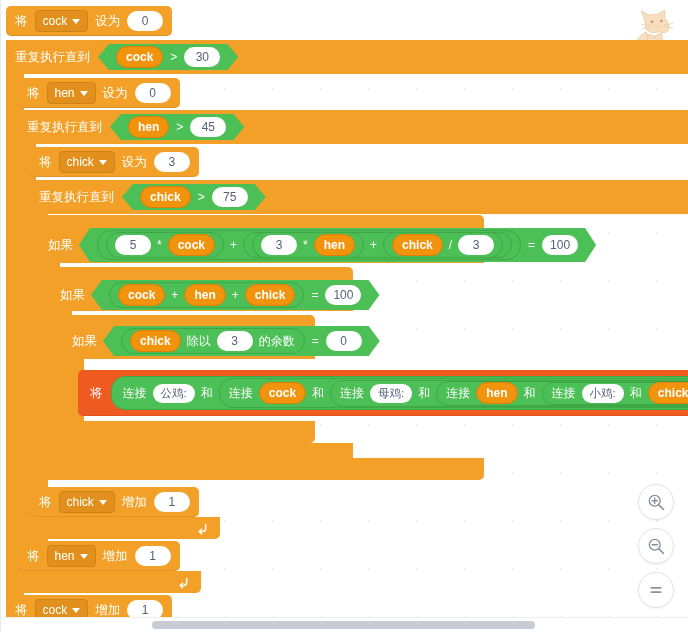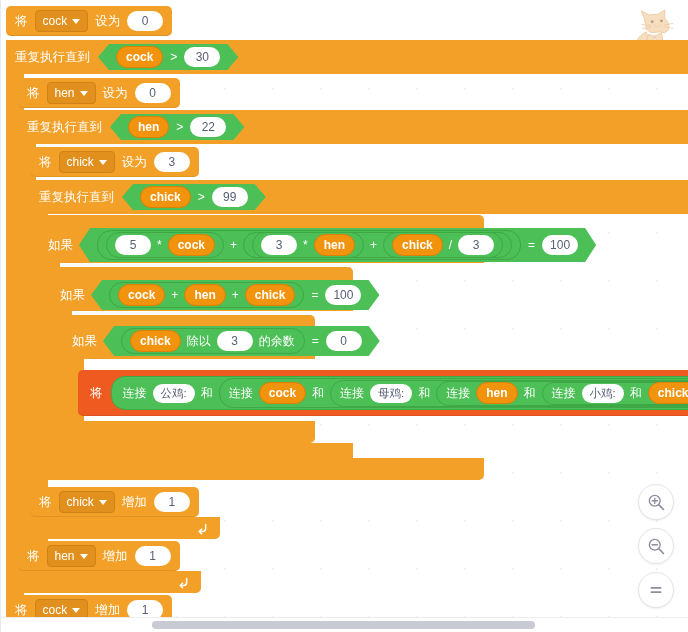--- a/index.html
+++ b/index.html
@@ -153,42 +153,42 @@
     <span class="num">0</span>
   </div>
 
   <div class="blk" style="left:18px;top:110px;width:18px;height:480px;background:#f2a027;"></div>
 
   <div class="blk chead" style="left:18px;top:110px;width:180px;">
     <span class="label">重复执行直到</span>
     <span class="hex tip2">
       <span class="var">hen</span>
       <span class="op">&gt;</span>
-      <span class="num">22</span>
+      <span class="num">45</span>
     </span>
   </div>
 
   <div class="blk stmt" style="left:30px;top:147px;">
     <span class="label">将</span>
     <span class="drop">
       <span>chick</span>
       <i class="caret"></i>
     </span>
     <span class="label">设为</span>
     <span class="num">3</span>
   </div>
 
   <div class="blk" style="left:30px;top:180px;width:18px;height:375px;background:#f2a027;"></div>
 
   <div class="blk chead" style="left:30px;top:180px;width:190px;">
     <span class="label">重复执行直到</span>
     <span class="hex tip2">
       <span class="var">chick</span>
       <span class="op">&gt;</span>
-      <span class="num">99</span>
+      <span class="num">75</span>
     </span>
   </div>
 
   <div class="blk" style="left:42px;top:215px;width:18px;height:265px;background:#f2a027;"></div>
   <div class="blk" style="left:42px;top:215px;width:442px;height:48px;background:#f2a027;border-radius:5px 5px 0 0;"></div>
 
   <div class="blk" style="left:42px;top:228px;display:flex;align-items:center;gap:6px;">
     <span class="label" style="color:#fff;padding-left:6px;">如果</span>
     <span class="hex tip2" style="height:34px;">
       <span class="rnd" style="height:28px;">

